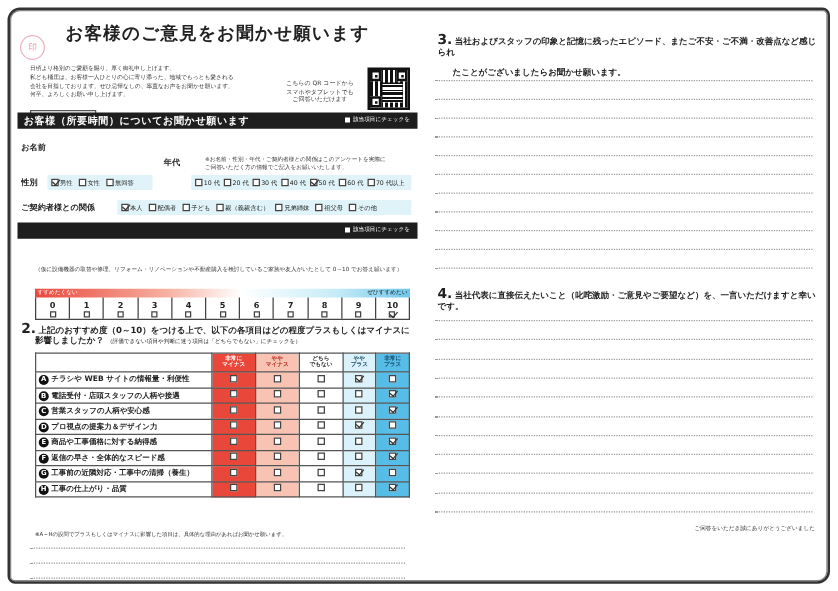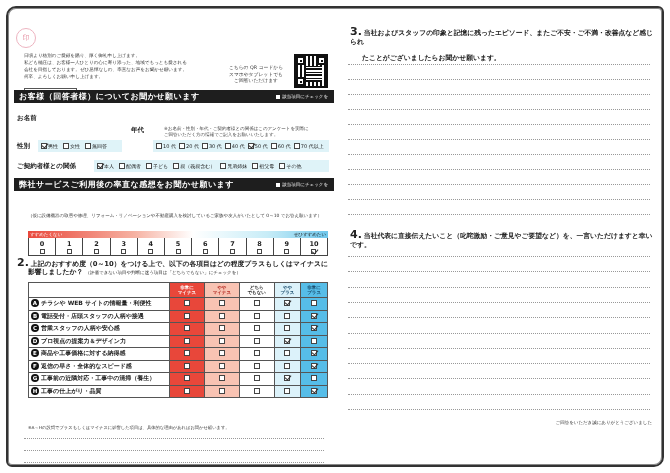--- a/index.html
+++ b/index.html
@@ -53,20 +53,21 @@
 .thanks{position:absolute;right:6px;top:410px;font-size:4.5px;color:#333}
 </style>
 </head>
 <body>
 
 <div class="page">
   <div class="frame"></div>
 
   <div class="left">
     <div class="seal">印</div>
+    <div class="title">お客様のご意見をお聞かせ願います</div>
 
     <div class="intro">
       <div>日頃より格別のご愛顧を賜り、厚く御礼申し上げます。</div>
       <div>私ども桶庄は、お客様一人ひとりの心に寄り添った、地域でもっとも愛される</div>
       <div>会社を目指しております。ぜひ忌憚なしの、率直なお声をお聞かせ願います。</div>
       <div>何卒、よろしくお願い申し上げます。</div>
     </div>
     <div class="time-box">所要時間　５分程度</div>
 
     <div class="qr-text">
@@ -75,21 +76,21 @@
       <div>ご回答いただけます</div>
     </div>
     <div class="qr">
       <div class="blk" style="left:0;top:0"></div>
       <div class="blk" style="right:0;top:0"></div>
       <div class="blk" style="left:0;bottom:0"></div>
       <div class="noise"></div>
     </div>
 
     <div class="bar" style="top:80px">
-      <span>お客様（回答者様）についてお聞かせ願います</span>
+      <span>お客様（所要時間）についてお聞かせ願います</span>
       <span class="note">該当項目にチェックを</span>
     </div>
 
     <div class="lbl" style="left:3px;top:104px">お名前</div>
     <div class="privacy">
       <div>※お名前・性別・年代・ご契約者様との関係はこのアンケートを実際に</div>
       <div>ご回答いただく方の情報でご記入をお願いいたします。</div>
     </div>
 
     <div class="lbl" style="left:3px;top:132px">性別</div>
@@ -165,21 +166,20 @@
           <span class="cb"></span>
           <span>祖父母</span>
         </label>
       <label class="opt">
           <span class="cb"></span>
           <span>その他</span>
         </label>
     </div>
 
     <div class="bar" style="top:168px">
-      <span>弊社サービスご利用後の率直な感想をお聞かせ願います</span>
       <span class="note">該当項目にチェックを</span>
     </div>
 
     <div class="qsub" style="left:14px;top:203px">（仮に設備機器の取替や修理、リフォーム・リノベーションや不動産購入を検討しているご家族や友人がいたとして 0～10 でお答え願います）</div>
 
     <div class="scale">
       <div class="grad">
         <span>すすめたくない</span>
         <span>ぜひすすめたい</span>
       </div>

